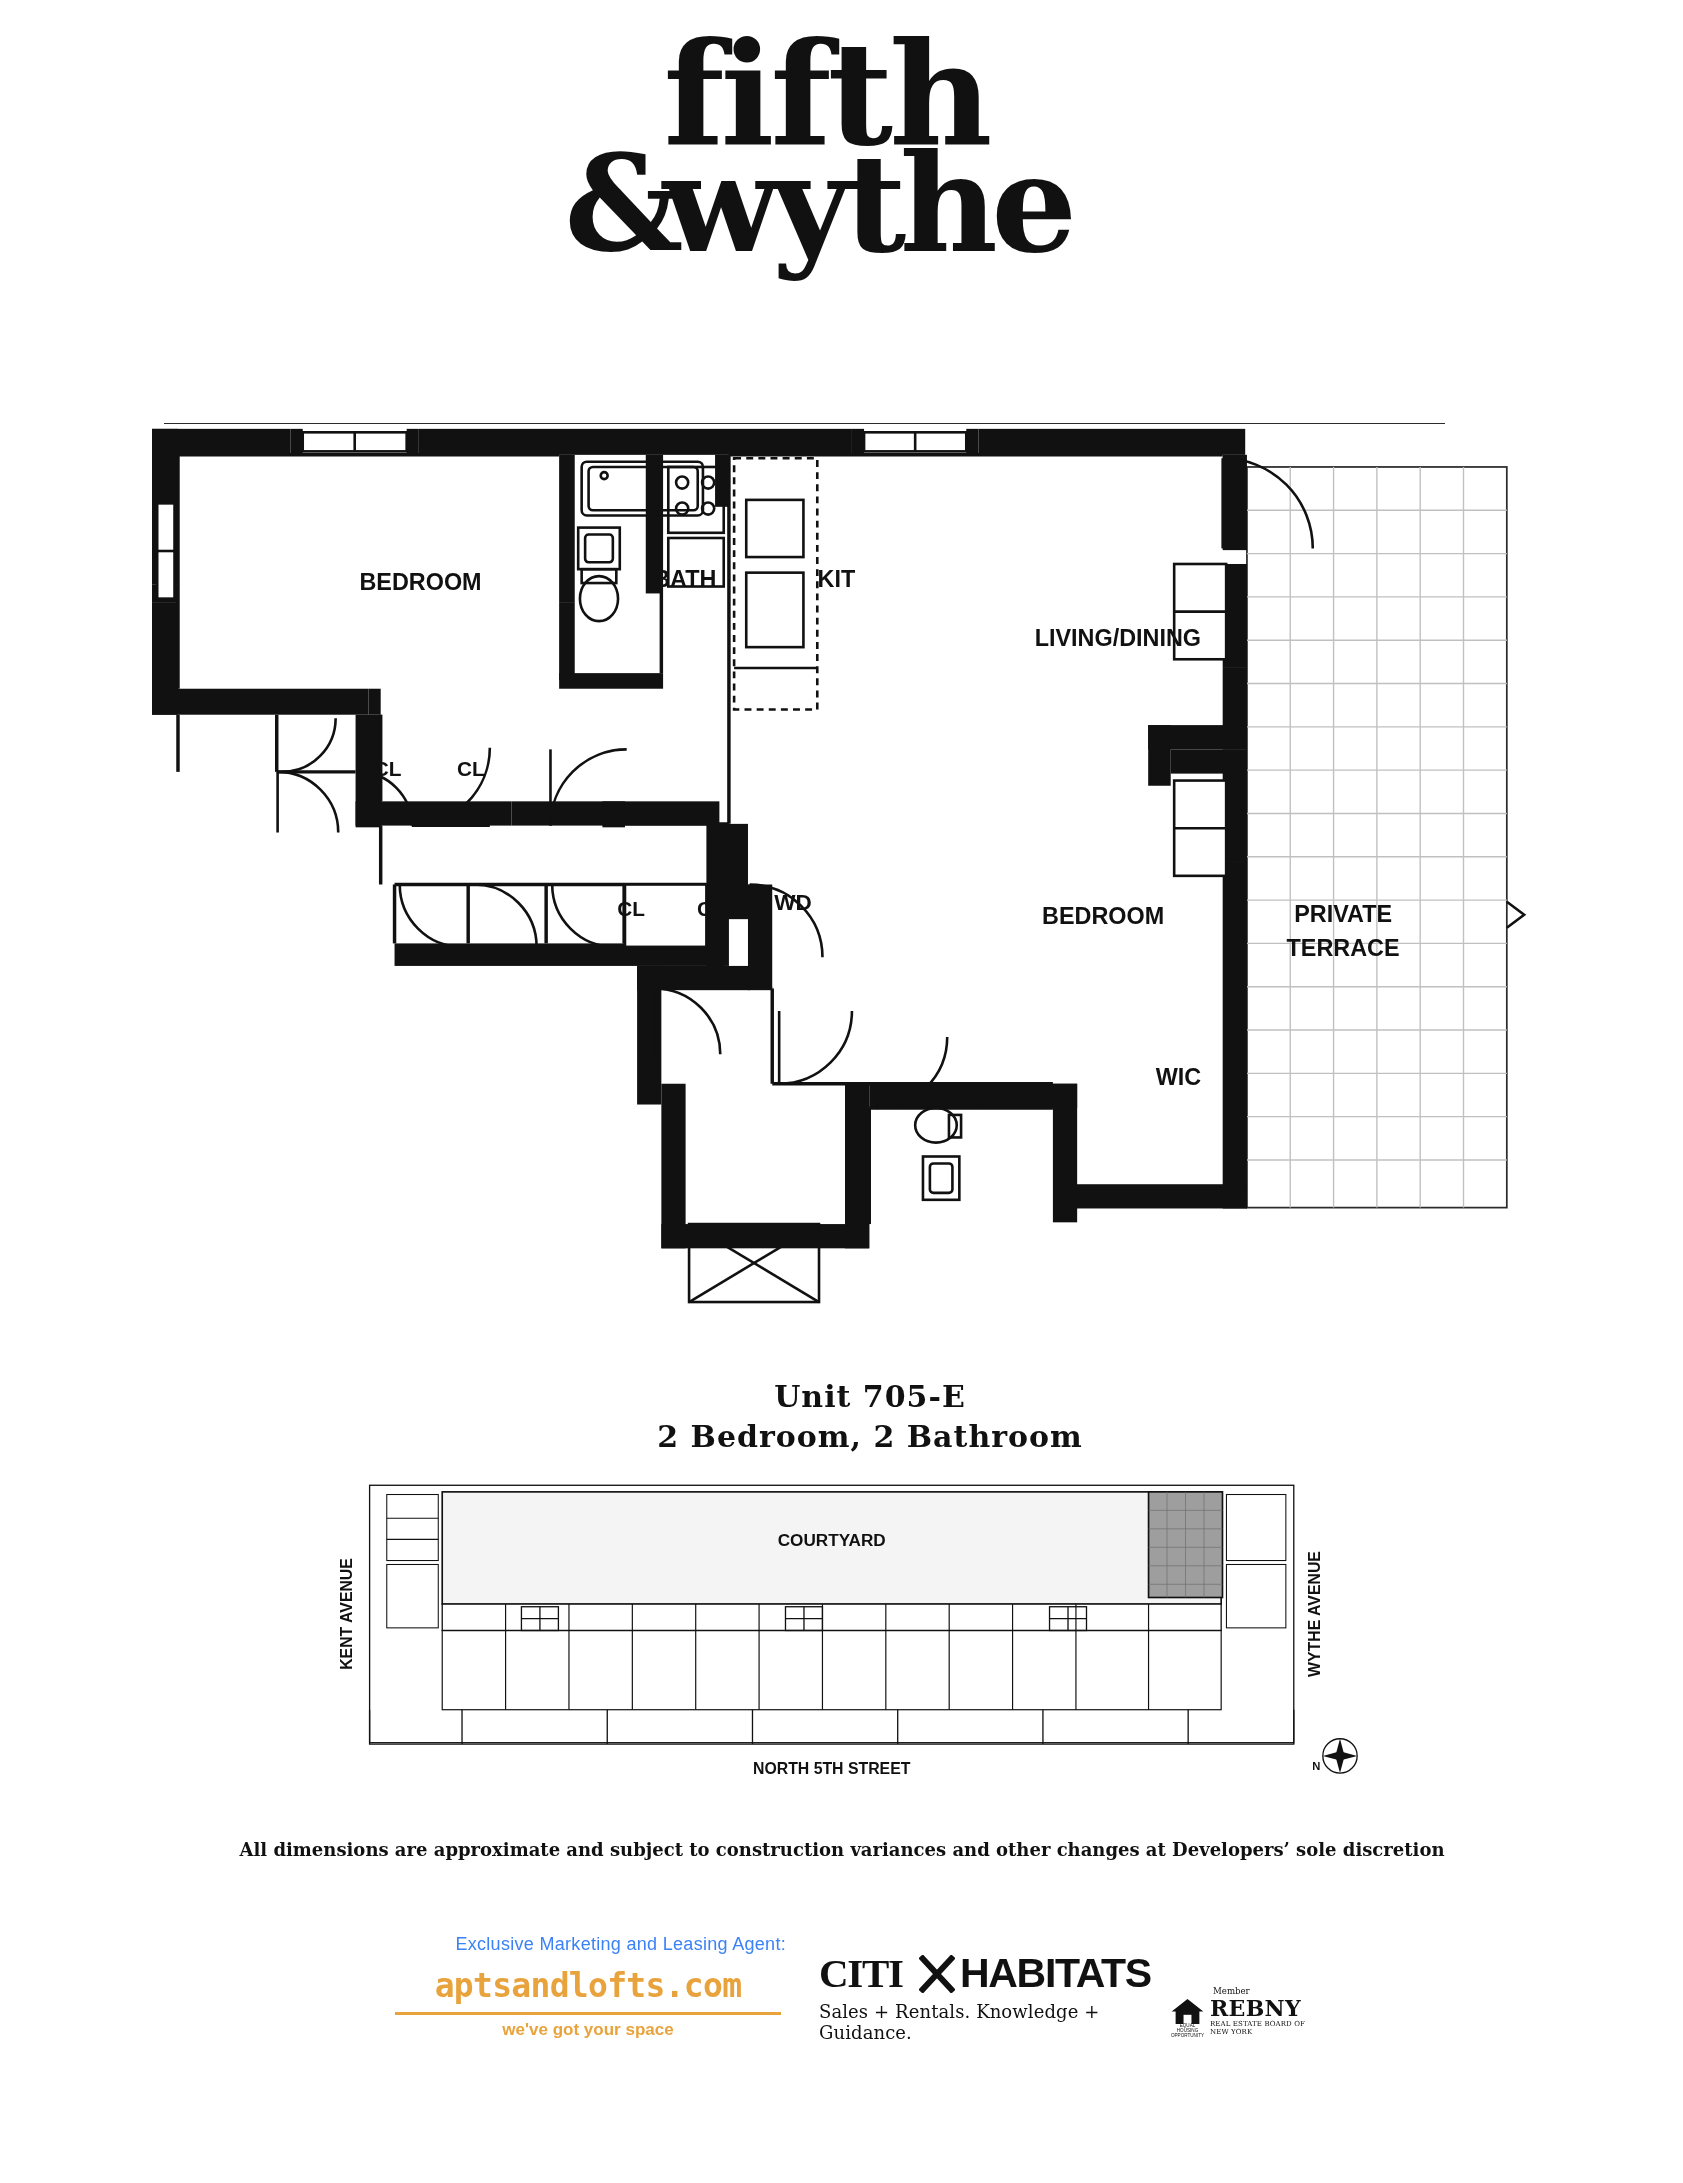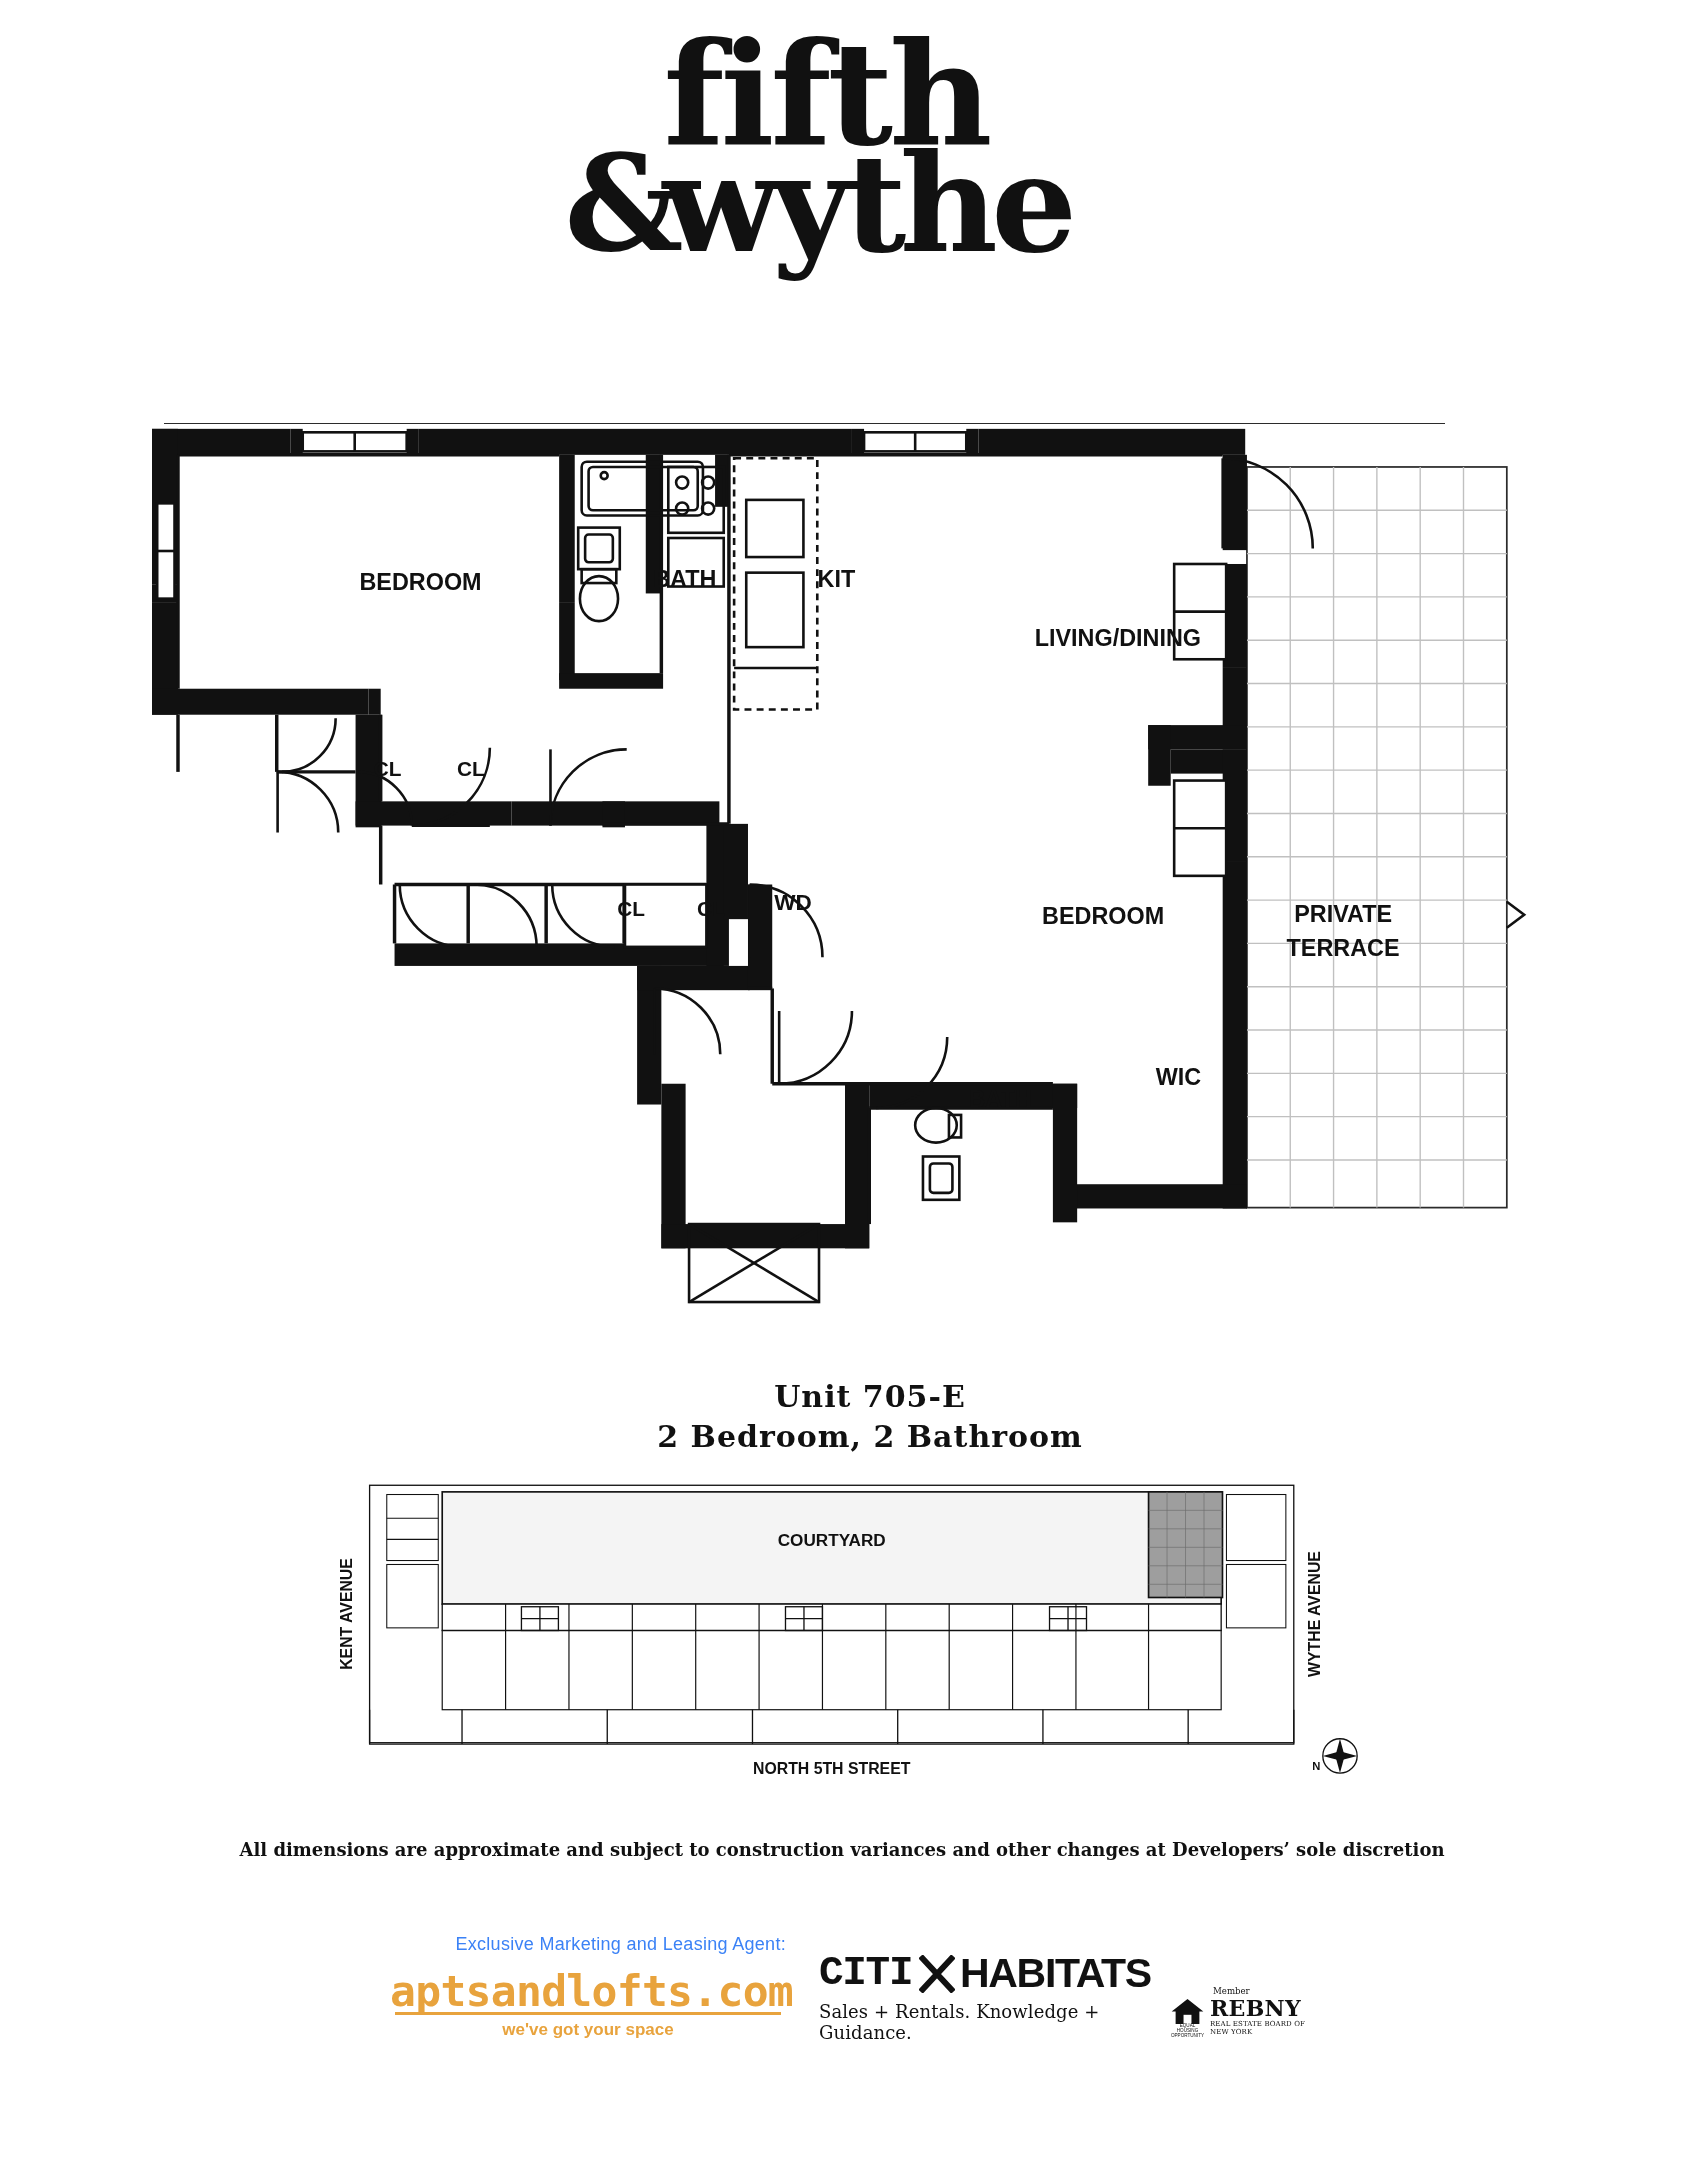--- a/index.html
+++ b/index.html
@@ -145,21 +145,21 @@
     color: #3b82f6;
     letter-spacing: 0.3px;
   }
   .aptsandlofts {
     position: absolute;
     left: 390px;
     top: 32px;
     width: 396px;
     text-align: center;
     font-family: "DejaVu Sans Mono", monospace;
-    font-size: 43px;
+    font-size: 33px;
     letter-spacing: -0.7px;
     color: #e8a33d;
     font-weight: bold;
   }
   .apts-underline {
     position: absolute;
     left: 395px;
     top: 78px;
     width: 386px;
     height: 2.6px;
@@ -181,21 +181,21 @@
     position: absolute;
     left: 819px;
     top: 18.5px;
     width: 330px;
     height: 92px;
   }
   .citi-word {
     position: absolute;
     top: 0;
     left: 0;
-    font-family: Liberation Mono, monospace;
+    font-family: Liberation Serif, serif;
     font-weight: bold;
     font-size: 41px;
     letter-spacing: -1.3px;
     color: #111;
     line-height: 1;
   }
   .citi-x {
     position: absolute;
     top: 2px;
     left: 100px;

